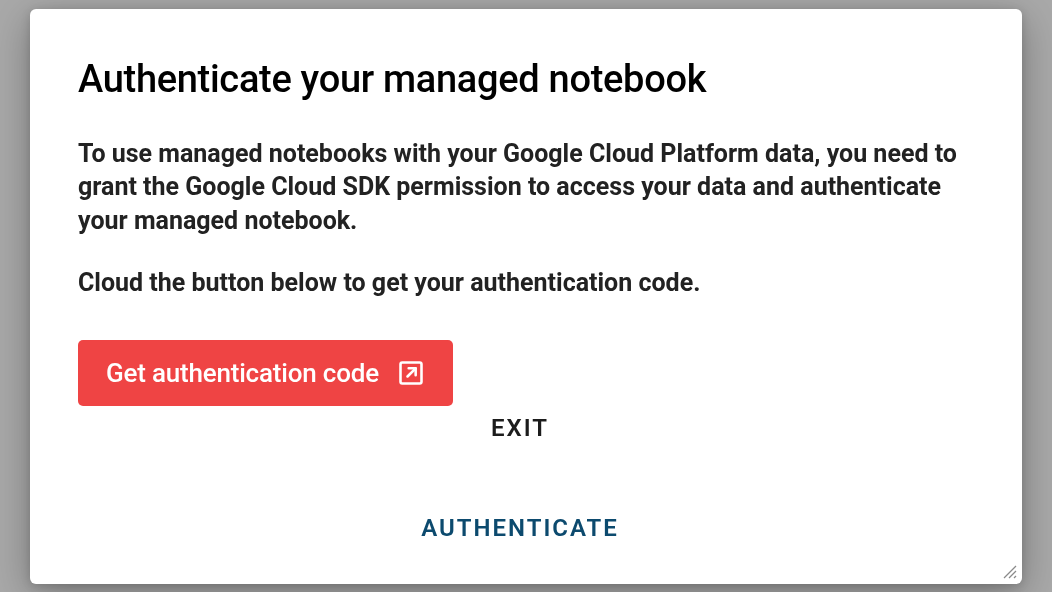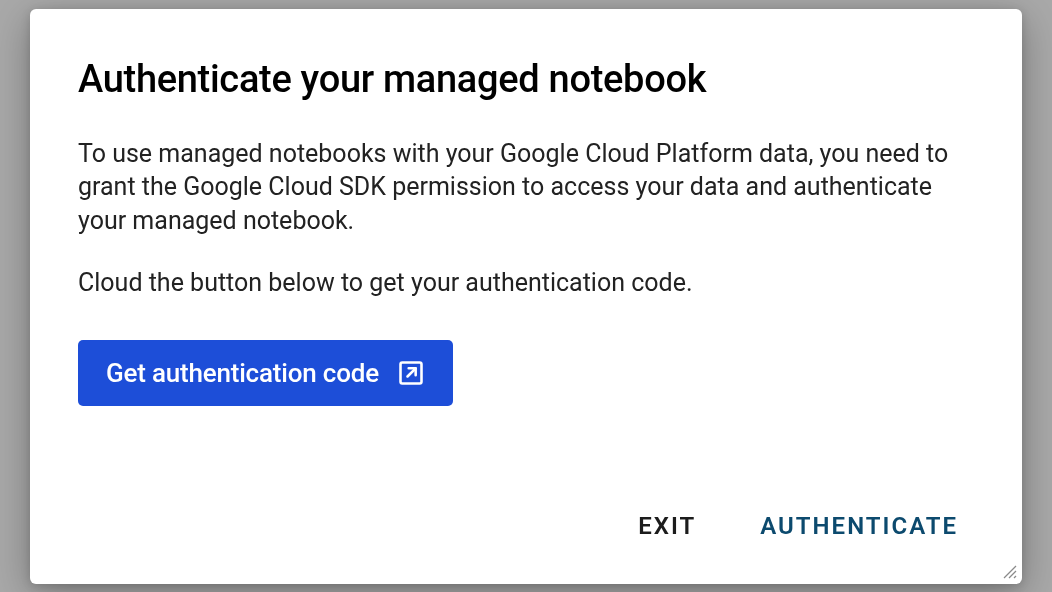--- a/index.html
+++ b/index.html
@@ -41,27 +41,28 @@
     
     .dialog-body {
       font-size: 25px;
       line-height: 1.35;
       color: #222222;
       font-weight: 400;
     }
     
     .paragraph {
       margin-bottom: 28px;
+      font-weight: bold;
     }
     
     .get-code-btn {
       display: inline-flex;
       align-items: center;
       gap: 18px;
-      background: #1d4ed8;
+      background: #ef4444;
       color: #ffffff;
       border: none;
       border-radius: 5px;
       padding: 18px 28px;
       font-size: 26px;
       font-weight: 500;
       letter-spacing: -0.2px;
       cursor: pointer;
       font-family: inherit;
       margin-top: 12px;
@@ -73,20 +74,21 @@
       display: block;
     }
     
     .footer {
       margin-top: auto;
       display: flex;
       justify-content: flex-end;
       align-items: center;
       gap: 56px;
       padding-right: 12px;
+      flex-direction: column;
     }
     
     .footer-btn {
       background: none;
       border: none;
       font-family: inherit;
       font-size: 24px;
       font-weight: 600;
       letter-spacing: 2px;
       cursor: pointer;

